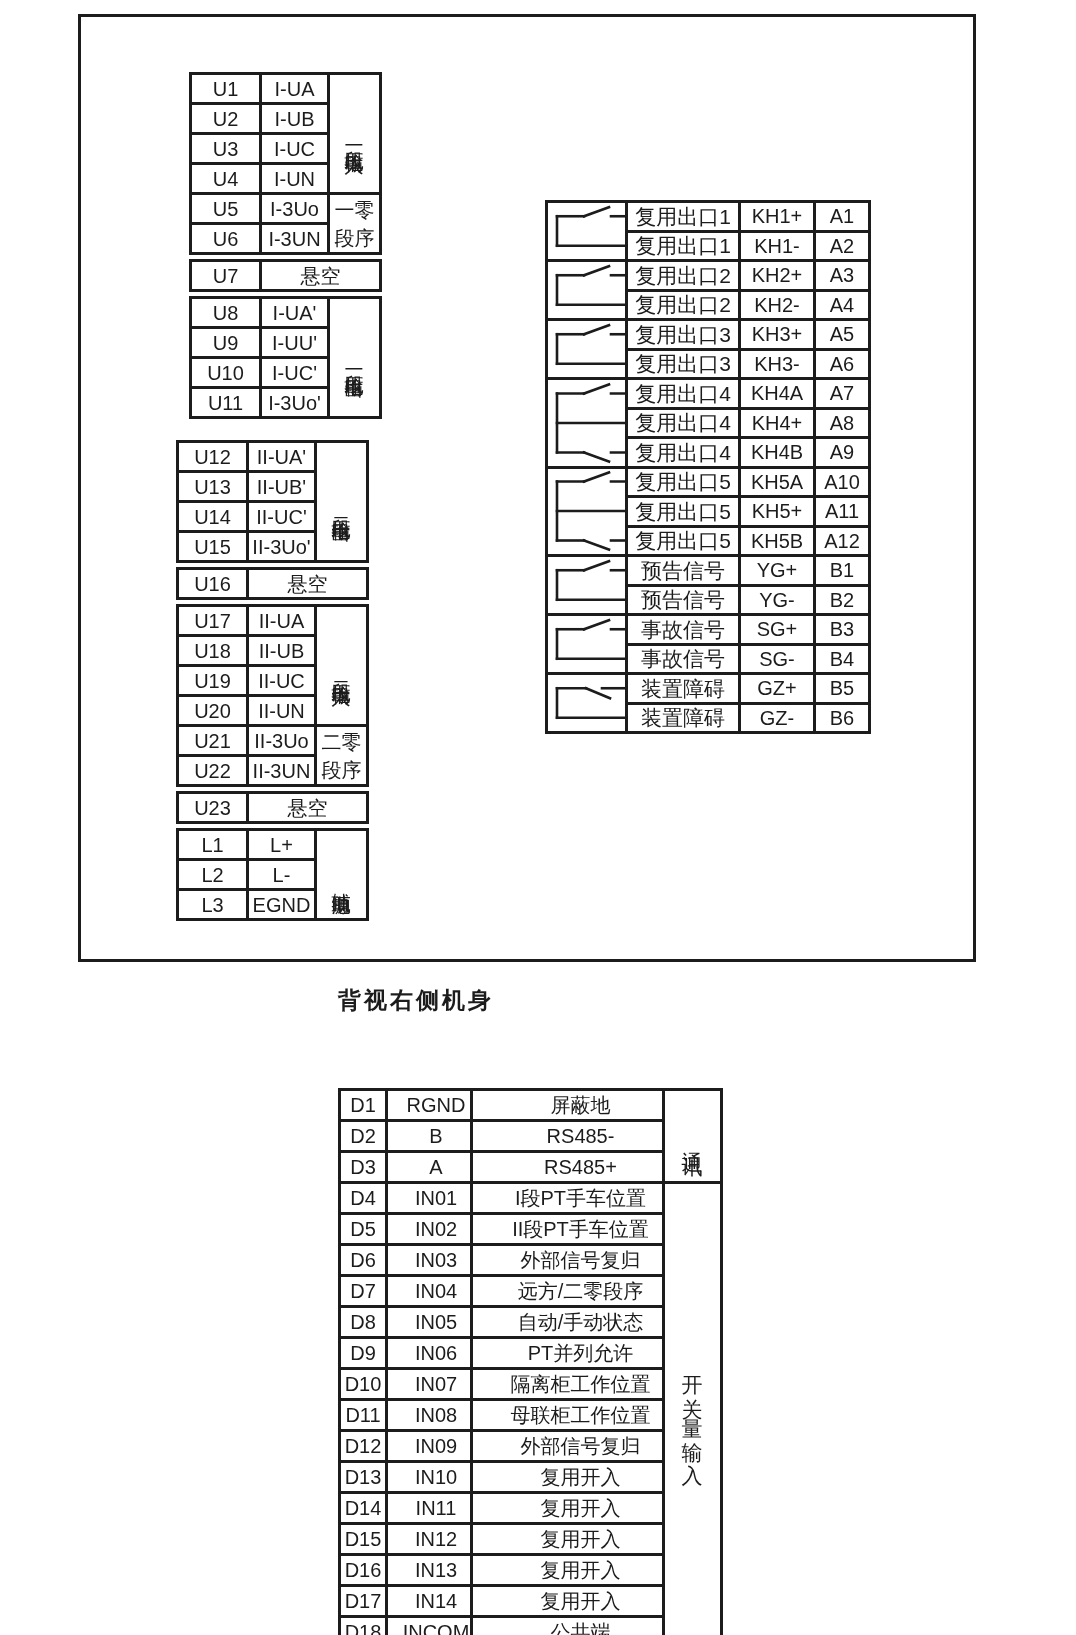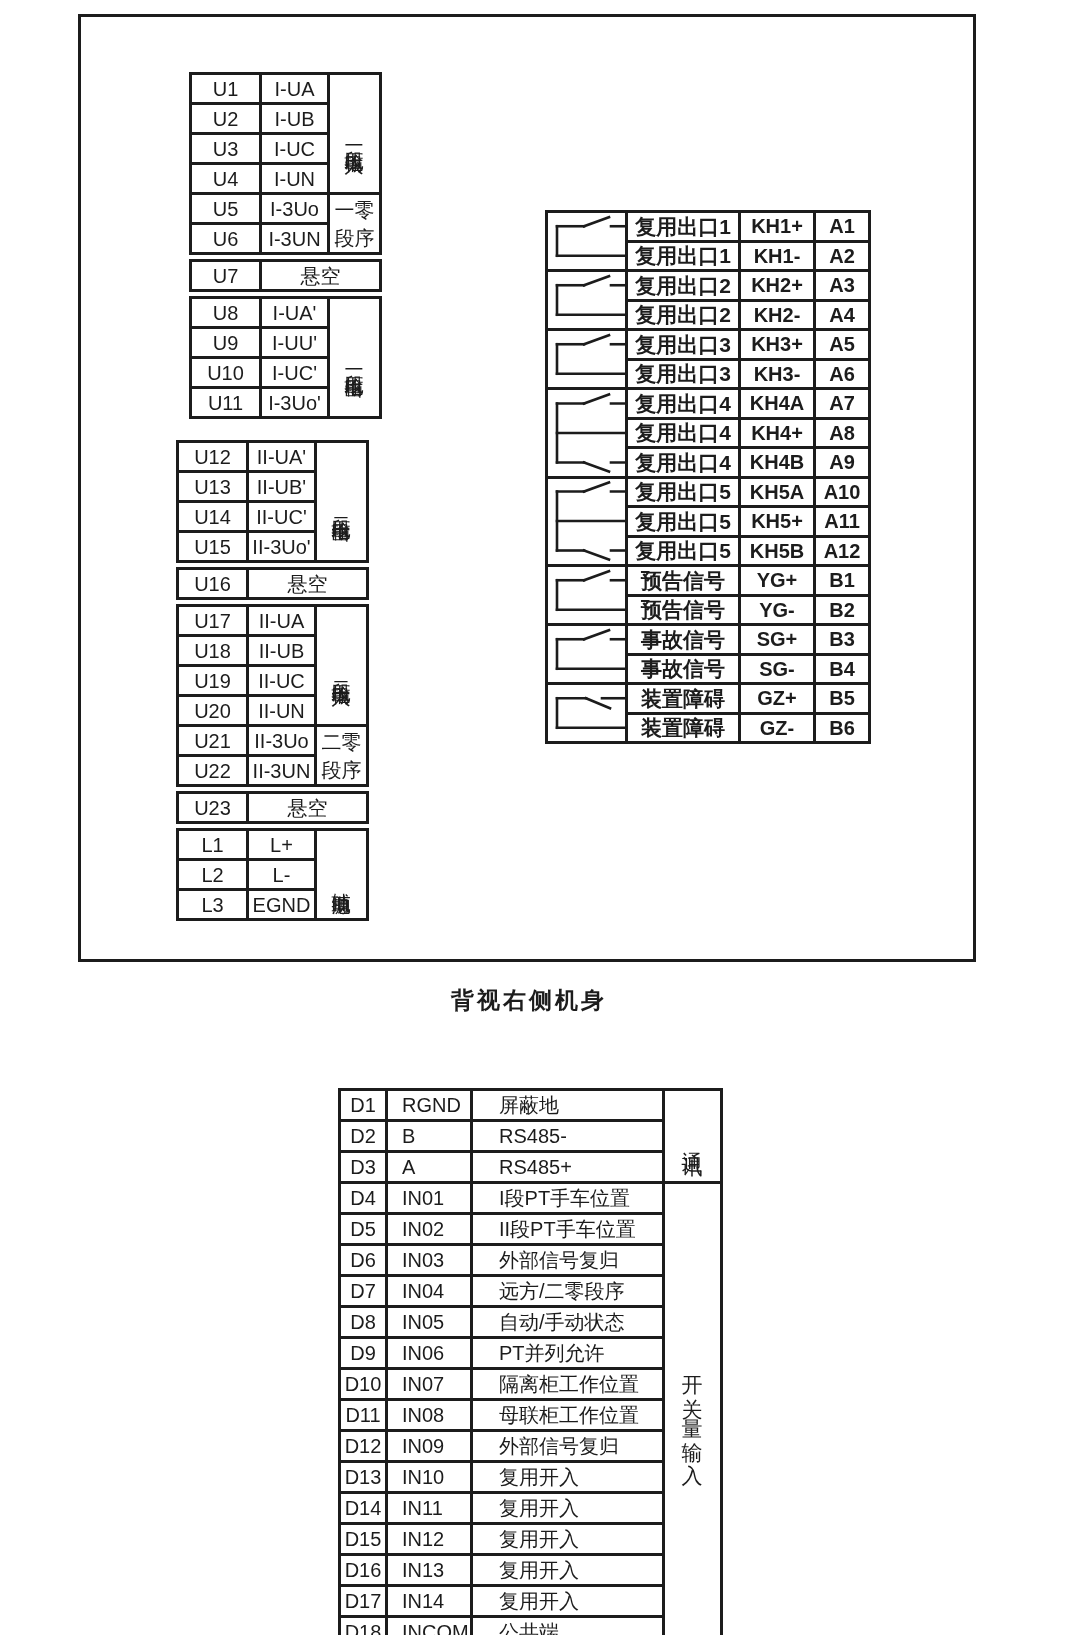--- a/index.html
+++ b/index.html
@@ -20,31 +20,31 @@
     font-size:20px; line-height:1; overflow:hidden; padding:0;
     white-space:nowrap;
   }
   
   #table-a { left:189px; top:72px; }
   #table-b { left:176px; top:440px; }
   .vtable { margin-bottom:4px; }
   .vtable tr { height:30px; }
   .vtable td.c-group { white-space:normal; }
   
-  #table-c { left:545px; top:210px;font-weight:bold; }
+  #table-c { left:545px; top:200px; }
   .rtable tr { height:29.5px; }
   .rtable td.c-name { font-size:21px; }
   .rtable td.c-sym { position:relative; }
   .rtable td.c-sym svg { display:block; position:absolute; right:0; top:50%; transform:translateY(-50%); }
   
-  #title-d { left:338px; top:985px; width:382px; text-align:center;
+  #title-d { left:338px; top:985px; width:382px; text-align:left;
              font-size:23px; letter-spacing:3px; font-weight:bold; }
   #table-d { left:338px; top:1088px; }
   .iotable tr { height:31px; }
-  .iotable td.c-code, .iotable td.c-desc { text-align:left; padding-left:14px;margin-top:32px; }
+  .iotable td.c-code, .iotable td.c-desc { text-align:center; padding-left:14px;margin-top:32px; }
   .iotable td.c-desc { padding-left:26px; }
   .iotable td.c-group { white-space:normal; }
   
   td.c-group { vertical-align:middle;text-align:center; }
   .vert {
     writing-mode:vertical-lr; text-orientation:upright;
     display:inline-block; line-height:1; font-size:19px; letter-spacing:1px;
   }
   .vert.big { font-size:21px; letter-spacing:4px; }
   .vert.spread { font-size:21px; letter-spacing:22px; }

